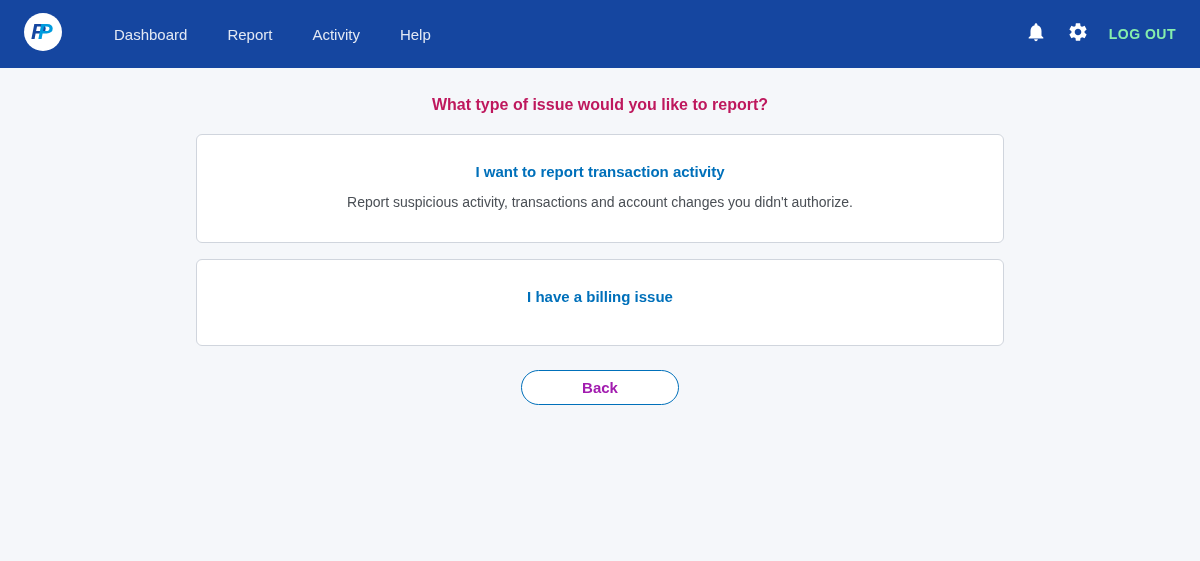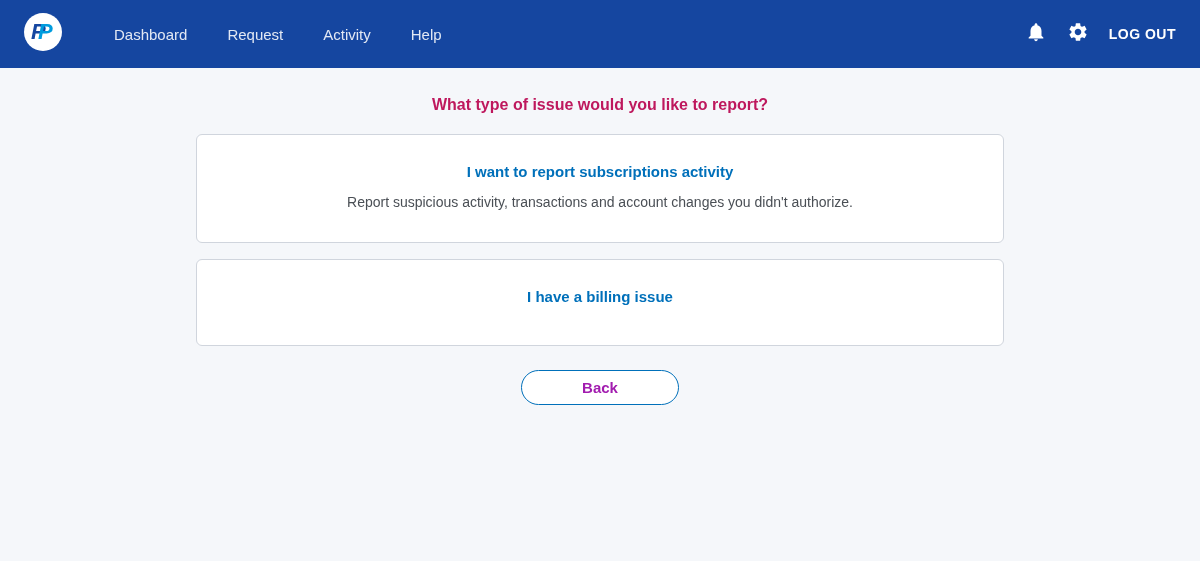--- a/index.html
+++ b/index.html
@@ -47,21 +47,21 @@
       gap: 20px;
     }
 
     .nav-icon {
       color: white;
       font-size: 20px;
       cursor: pointer;
     }
 
     .logout-btn {
-      color: #ffffff;
+      color: #86efac;
       font-size: 14px;
       font-weight: 700;
       letter-spacing: 0.5px;
       cursor: pointer;
       text-transform: uppercase;
     }
 
     
     .main-content {
       padding: 0 196px;
@@ -179,21 +179,21 @@
   <div style="margin-right:24px;">
     <svg width="38" height="38" viewBox="0 0 38 38" fill="none" xmlns="http://www.w3.org/2000/svg">
       <circle cx="19" cy="19" r="19" fill="white"></circle>
       <text x="7" y="26" font-size="22" font-weight="900" font-style="italic" font-family="Arial" fill="#1546a0">P</text>
       <text x="14" y="26" font-size="22" font-weight="900" font-style="italic" font-family="Arial" fill="#009cde">P</text>
     </svg>
   </div>
 
   <div class="nav-links">
     <a class="nav-link">Dashboard</a>
-    <a class="nav-link">Request</a>
+    <a class="nav-link">Report</a>
     <a class="nav-link">Activity</a>
     <a class="nav-link">Help</a>
   </div>
 
   <div class="nav-right">
 
     <span class="nav-icon">
       <svg width="22" height="22" viewBox="0 0 24 24" fill="white">
         <path d="M12 22c1.1 0 2-.9 2-2h-4c0 1.1.89 2 2 2zm6-6V11c0-3.07-1.64-5.64-4.5-6.32V4c0-.83-.67-1.5-1.5-1.5s-1.5.67-1.5 1.5v.68C7.63 5.36 6 7.92 6 11v5l-2 2v1h16v-1l-2-2z"></path>
       </svg>
@@ -207,21 +207,21 @@
     <span class="logout-btn">LOG OUT</span>
   </div>
 </nav>
 
 <div class="main-content">
 
 
   <div class="issue-question">What type of issue would you like to report?</div>
 
   <div class="option-card">
-    <div class="option-card-title">I want to report subscriptions activity</div>
+    <div class="option-card-title">I want to report transaction activity</div>
     <div class="option-card-desc">Report suspicious activity, transactions and account changes you didn't authorize.</div>
   </div>
 
   <div class="option-card">
     <div class="option-card-title">I have a billing issue</div>
   </div>
 
   <div class="back-btn-container">
     <button class="back-btn">Back</button>
   </div>

